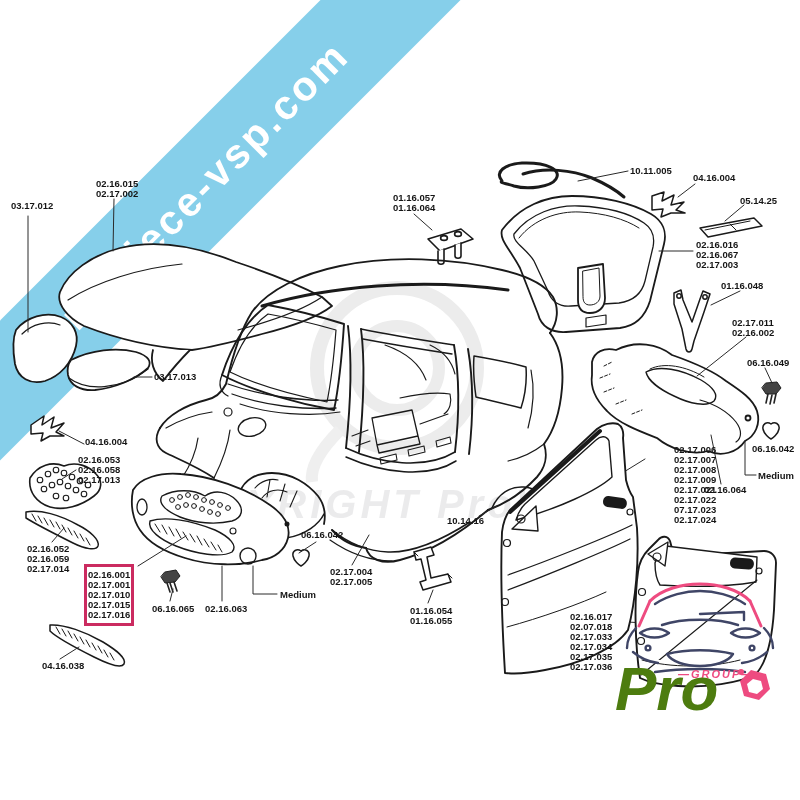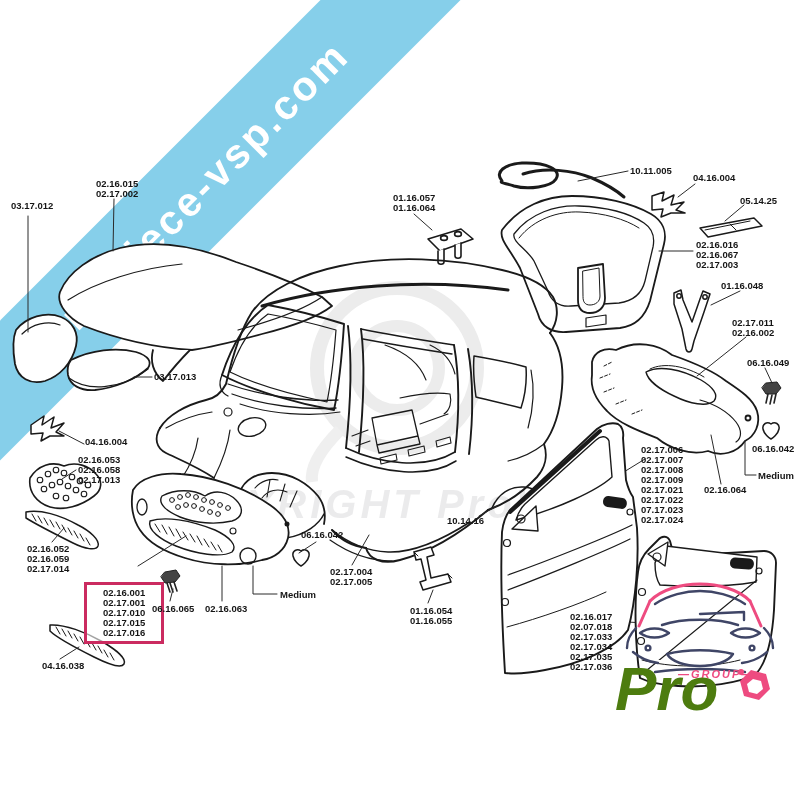--- a/index.html
+++ b/index.html
@@ -10,21 +10,21 @@
           background:#86cfea;transform:rotate(-45deg);display:flex;
           align-items:center;justify-content:center;z-index:3;}
   #banner span{color:#ffffff;font-size:41px;font-weight:bold;letter-spacing:3px;white-space:nowrap;}
   
   #copyright-wm{position:absolute;left:148px;top:482px;width:540px;z-index:2;
                 font-size:40px;font-weight:bold;letter-spacing:4px;color:rgba(60,60,70,0.10);
                 font-style:italic;white-space:nowrap;pointer-events:none;}
   
   .plabel{position:absolute;font-size:9.5px;line-height:10px;font-weight:bold;
           color:#151515;z-index:6;white-space:nowrap;}
-  .plabel.boxed{border:3.5px solid #cb2b60;padding:3px 16px;background:rgba(255,255,255,0.6);margin-top:18px;}
+  .plabel.boxed{border:3.5px solid #cb2b60;padding:3px 1px;background:rgba(255,255,255,0.6);}
   
   #logo-group{position:absolute;left:678px;top:668px;color:#ee4b80;font-size:11px;
               font-weight:bold;font-style:italic;letter-spacing:2px;z-index:7;}
   #logo-pro{position:absolute;left:615px;top:660px;color:#4d7c0f;font-size:62px;
             font-weight:bold;font-style:italic;z-index:7;line-height:58px;}
   #logo-vsp{position:absolute;left:612px;top:708px;color:#70cdec;font-size:60px;
             font-weight:bold;font-style:italic;z-index:7;line-height:60px;}
   svg{position:absolute;left:0;top:0;z-index:4;}
   svg.under{z-index:1;}
 </style>
@@ -417,21 +417,21 @@
       </div>
       <div class="plabel" style="left: 752px; top: 444px;">
         <div>06.16.042</div>
       </div>
       <div class="plabel" style="left: 758px; top: 471px;">
         <div>Medium</div>
       </div>
       <div class="plabel" style="left: 704px; top: 485px;">
         <div>02.16.064</div>
       </div>
-      <div class="plabel" style="left: 641px; top: 445px;">
+      <div class="plabel" style="left: 674px; top: 445px;">
         <div>02.17.006</div>
         <div>02.17.007</div>
         <div>02.17.008</div>
         <div>02.17.009</div>
         <div>02.17.021</div>
         <div>02.17.022</div>
         <div>07.17.023</div>
         <div>02.17.024</div>
       </div>
       <div class="plabel" style="left: 570px; top: 612px;">

